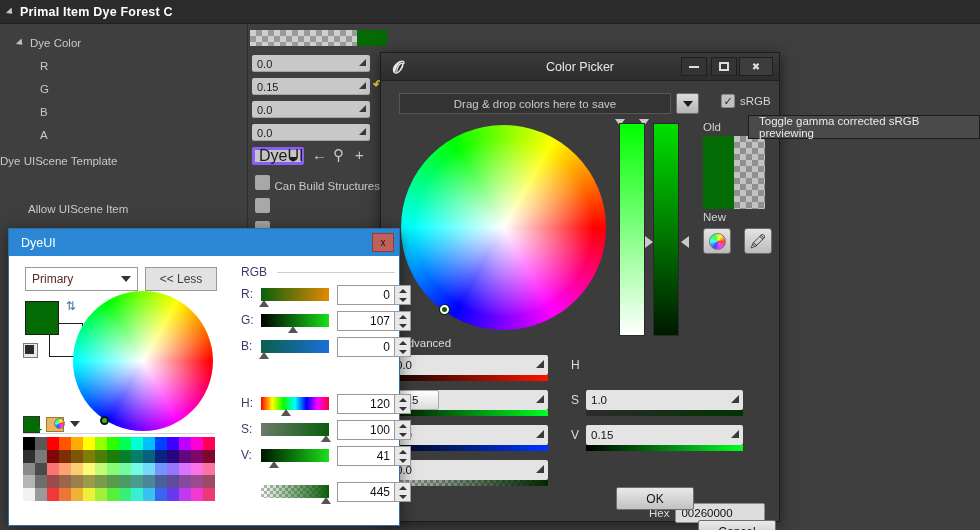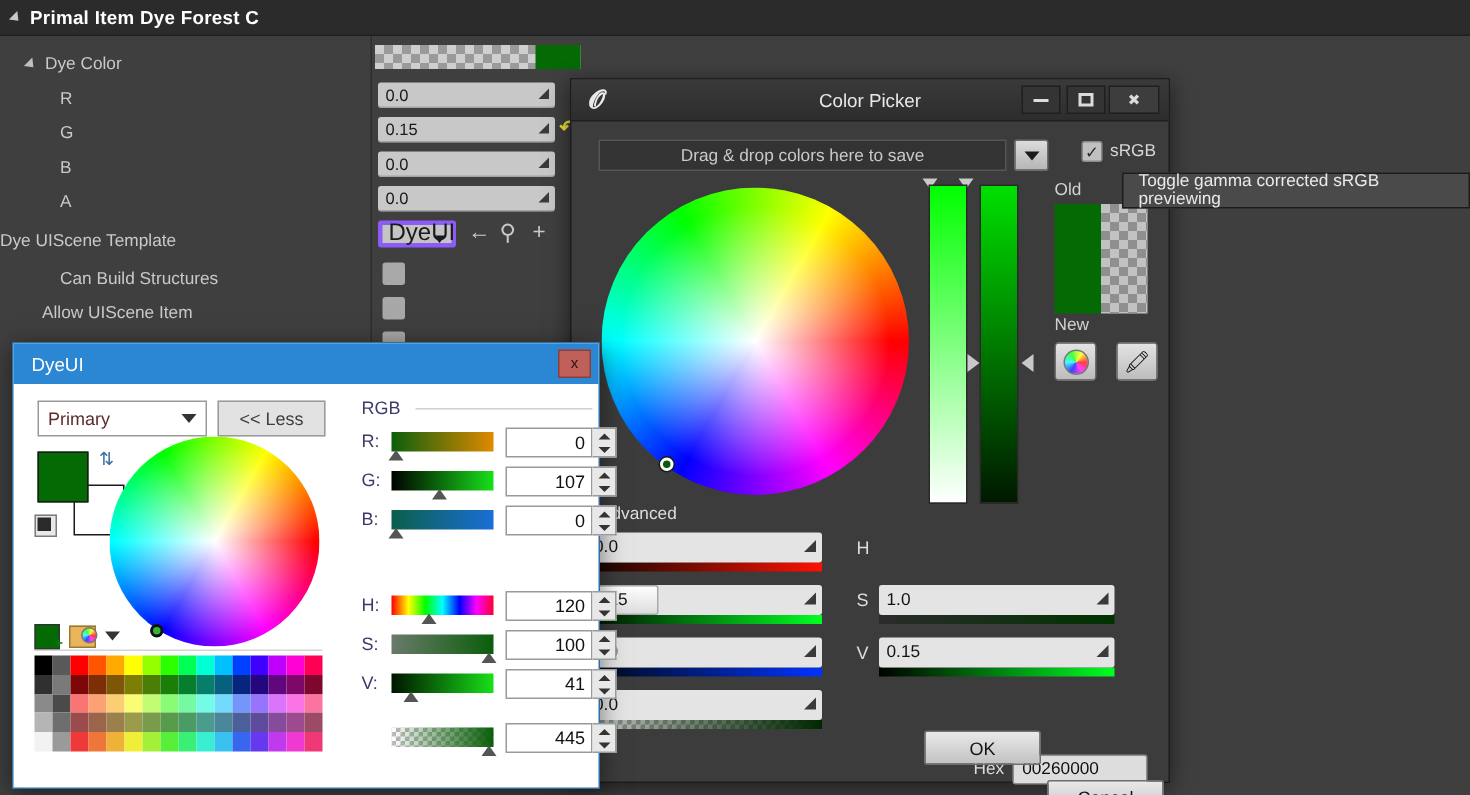--- a/index.html
+++ b/index.html
@@ -233,21 +233,21 @@
   </div>
   <div class="prow" style="top:100px; padding-left:40px;">
     <span class="lbl">B</span>
   </div>
   <div class="prow" style="top:123px; padding-left:40px;">
     <span class="lbl">A</span>
   </div>
   <div class="prow" style="top:149px; ">
     <span class="lbl">Dye UIScene Template</span>
   </div>
-  <div class="prow" style="top:174px; padding-left:40px;">
+  <div class="prow" style="top:174px; padding-left:40px;justify-content:flex-end;">
     <span class="lbl">Can Build Structures</span>
   </div>
   <div class="prow" style="top:197px; padding-left:28px;">
     <span class="lbl">Allow UIScene Item</span>
   </div>
 
   <div class="psplit"></div>
 
   <div id="swatch-strip">
     <div class="solid"></div>

